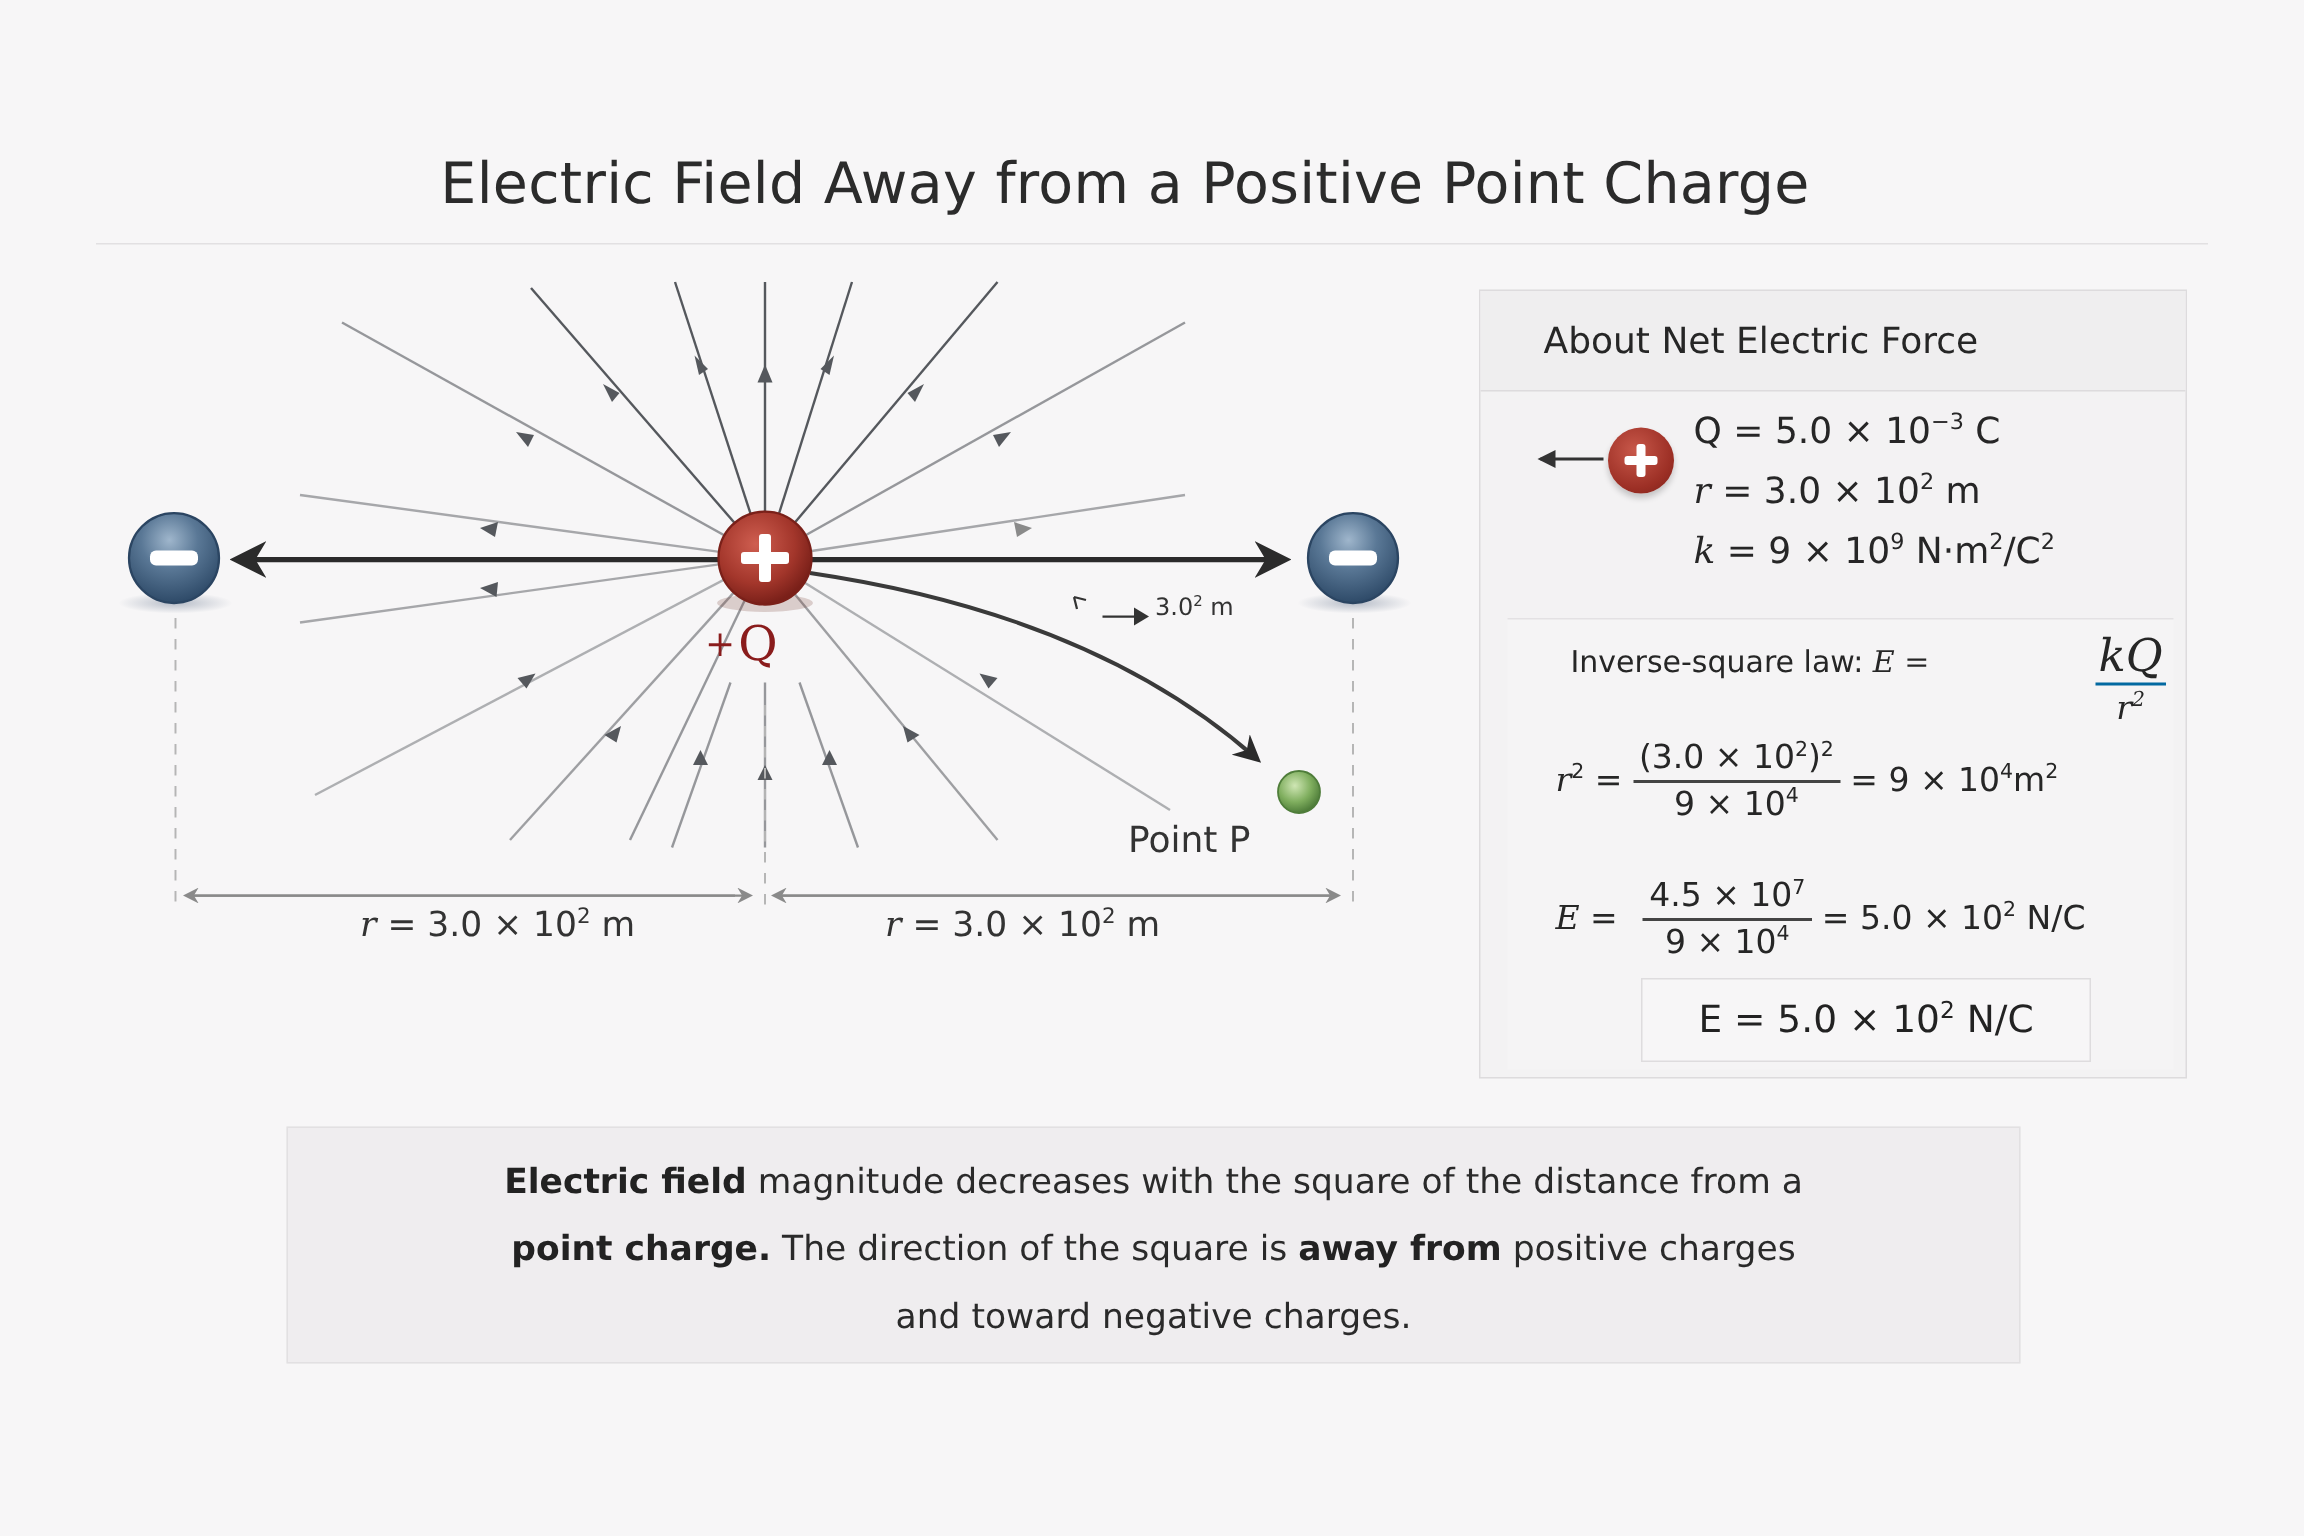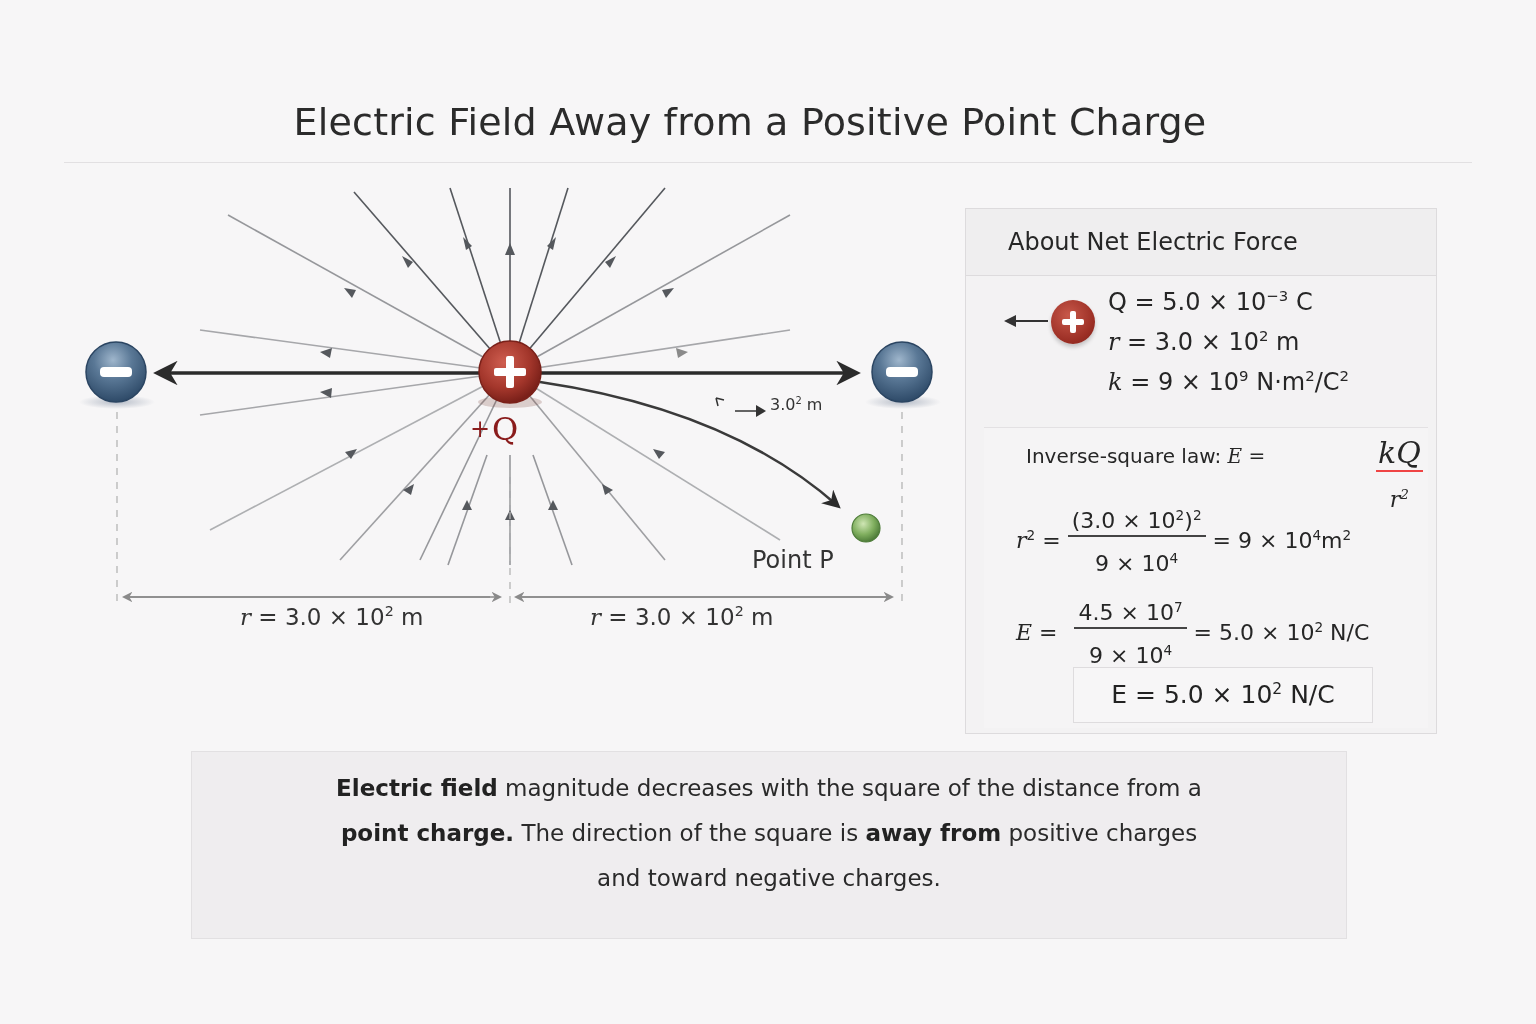--- a/index.html
+++ b/index.html
@@ -25,22 +25,22 @@
     }
     .qlabel .plus { font-size: 24px; vertical-align: 3px; margin-right: 2px; }
     .dist-label { font-size: 23px; color: #333; }
     .dist-label .it { font-family: "DejaVu Serif", serif; font-style: italic; }
     sup { font-size: 62%; vertical-align: 0.6em; line-height: 0; }
     .pt-label { font-size: 24px; color: #333; }
     .small-label { font-size: 16px; color: #333; }
 
     
     .panel {
-      position: absolute; left: 965px; top: 193px; width: 470px; height: 524px;
-      background: #f3f2f3; border: 1px solid #dddbdd; margin-top: 15px;
+      position: absolute; left: 986px; top: 193px; width: 470px; height: 524px;
+      background: #f3f2f3; border: 1px solid #dddbdd;
     }
     .panel-header {
       height: 66px; border-bottom: 1px solid #dddbdd; background: #efeeef;
       font-size: 24px; color: #262626; line-height: 66px; padding-left: 42px;
     }
     .givens { position: absolute; left: 0; top: 67px; width: 470px; height: 140px; }
     .given-line {
       position: absolute; left: 142px; font-size: 24px; color: #262626; white-space: nowrap;
     }
     .it-serif { font-family: "DejaVu Serif", serif; font-style: italic; }
@@ -62,34 +62,34 @@
       border-right: 12px solid #333; border-top: 6px solid transparent; border-bottom: 6px solid transparent;
     }
     .law-box {
       position: absolute; left: 18px; top: 218px; width: 444px; height: 300px;
       background: #f5f4f5; border-top: 1px solid #e3e1e3;
     }
     .law-line { position: absolute; left: 42px; top: 16px; font-size: 20px; color: #262626; white-space: nowrap; }
     .law-line .eq { font-family: "DejaVu Serif", serif; font-style: italic; }
     .frac { display: inline-block; vertical-align: middle; text-align: center; }
     .frac .num { display: block; border-bottom: 2px solid #444; padding: 0 4px 2px; }
-    .frac .den { display: block; padding-top: 14px; }
+    .frac .den { display: block; padding-top: 2px; }
     .kq-frac { position: absolute; left: 392px; top: 8px; font-family: "DejaVu Serif", serif; font-style: italic; color: #262626; }
-    .kq-frac .num { font-size: 30px; border-bottom: 2px solid #ef4444; padding: 0 2px; line-height: 34px; }
+    .kq-frac .num { font-size: 30px; border-bottom: 2px solid #0369a1; padding: 0 2px; line-height: 34px; }
     .kq-frac .den { font-size: 22px; line-height: 28px; }
     .calc-row { position: absolute; font-size: 22px; color: #262626; white-space: nowrap; }
     .result-box {
       position: absolute; left: 107px; top: 458px; width: 298px; height: 54px;
       border: 1px solid #dedcde; background: #f7f6f7;
       text-align: center; line-height: 54px; font-size: 25px; color: #222;
     }
 
     
     .note {
-      position: absolute; left: 191px; top: 751px; width: 1156px; height: 188px;
+      position: absolute; left: 191px; top: 751px; width: 1156px; height: 158px;
       background: #efedef; border: 1px solid #e2e0e2;
       text-align: center; font-size: 23px; color: #2a2a2a; line-height: 45px;
       padding-top: 14px; box-sizing: border-box;
     }
     .note b { font-weight: bold; color: #222; }
   </style>
 </head>
 <body>
 
 <div class="title">Electric Field Away from a Positive Point Charge</div>

